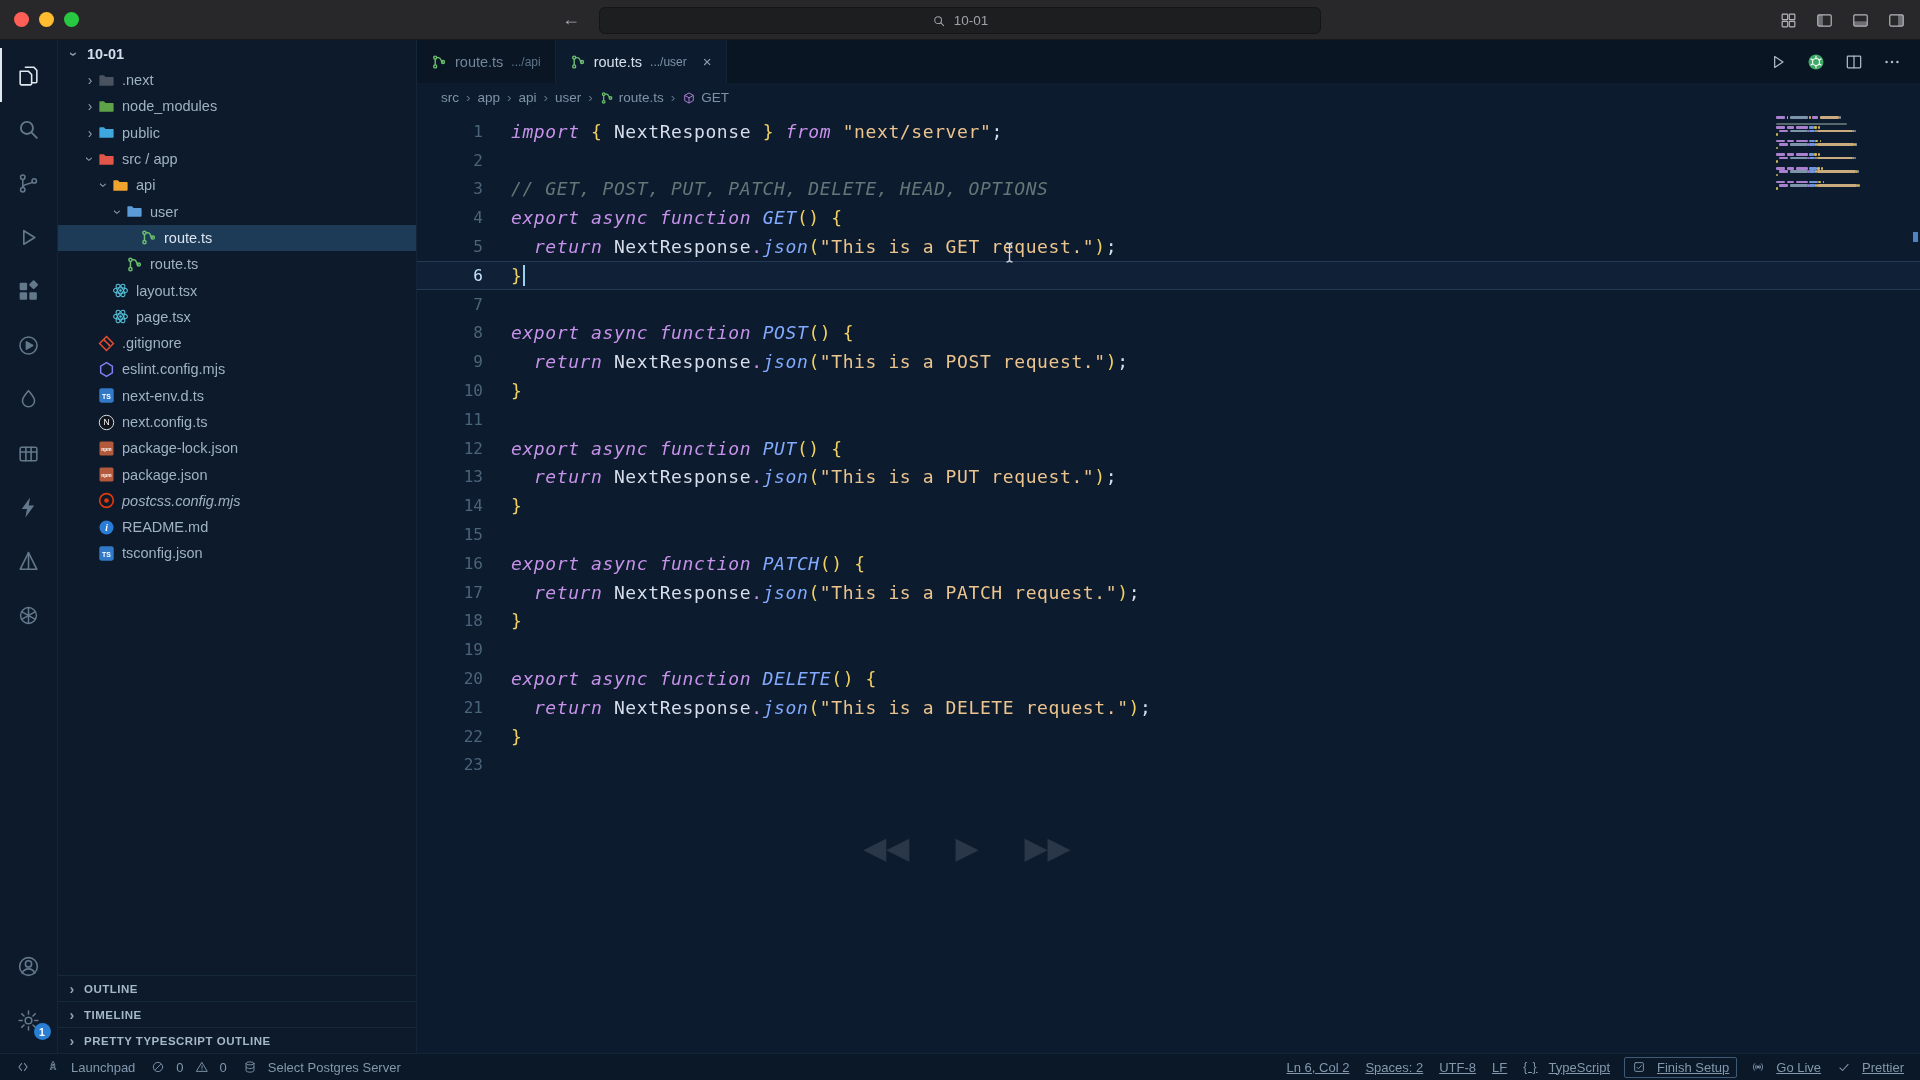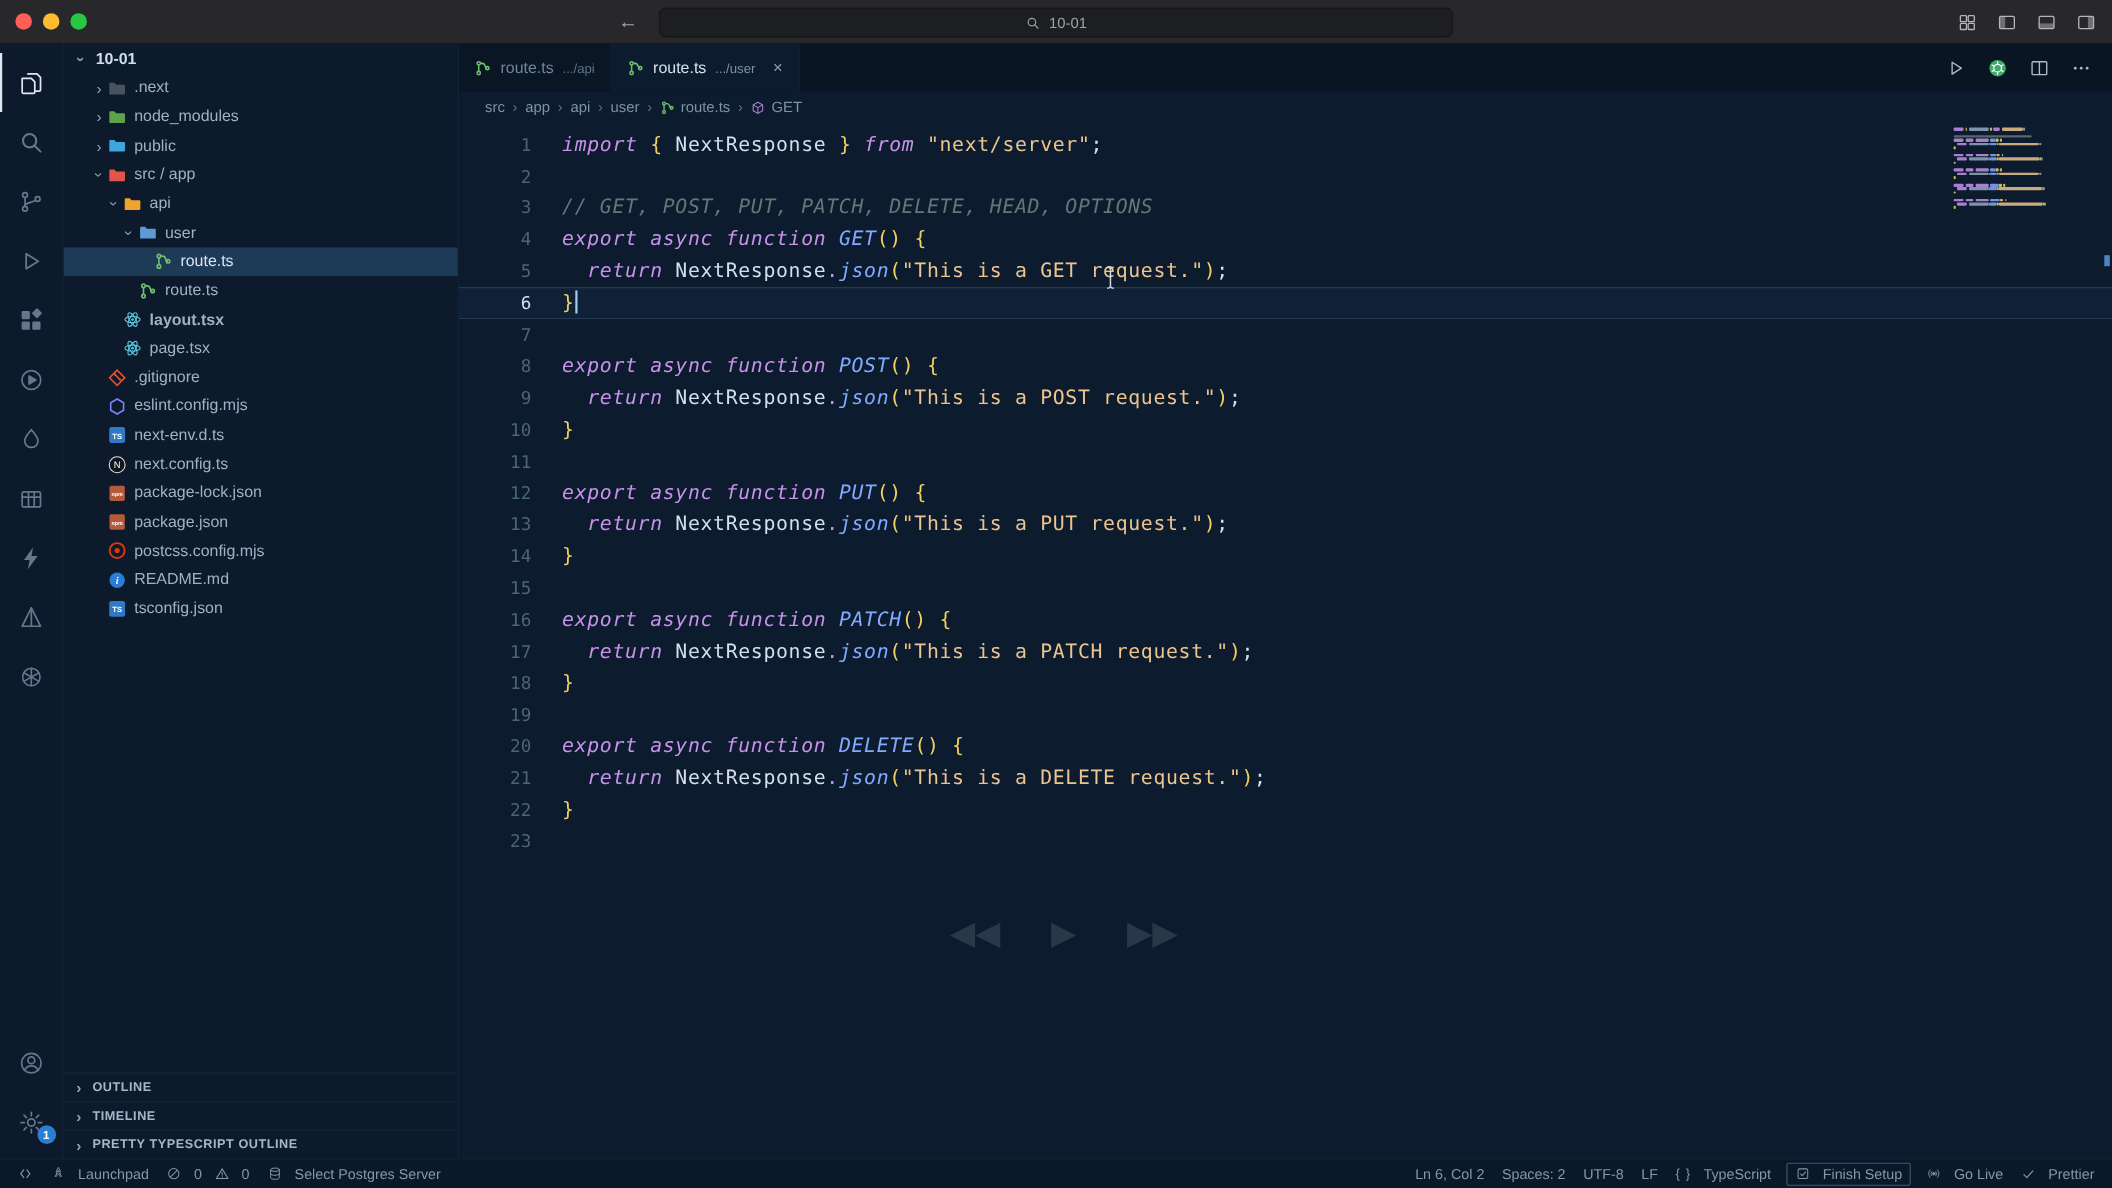--- a/index.html
+++ b/index.html
@@ -86,21 +86,21 @@
 
   .media-overlay { position:absolute; left:380px; top:718px; width:340px; display:flex; justify-content:center; gap:46px;
     color:#e8eef5; opacity:.13; font-size:30px; pointer-events:none; }
   .mouse-cursor { position:absolute; left:586px; top:128px; width:13px; height:25px; opacity:.95; pointer-events:none; }
   .mouse-cursor svg { width:100%; height:100%; }
 
   
   .statusbar { height:27px; background:#0a1828; border-top:1px solid #15263a; display:flex; align-items:center;
     color:#8298ac; font-size:13px; padding:0 8px; }
   .sb-group { display:flex; align-items:center; height:100%; }
-  .sb-right { margin-left:auto; }
+  .sb-right { margin-left:auto;text-decoration:underline; }
   .sb-item { display:flex; align-items:center; gap:11px; padding:0 8px; height:100%; cursor:pointer; white-space:nowrap; }
   .sb-item .icon { width:14px; height:14px; display:inline-flex; }
   .sb-item.boxed { border:1px solid #3d5a78; height:21px; align-self:center; border-radius:2px; margin:0 6px; padding:0 7px; }
   .sb-braces { font-size:12px; letter-spacing:1px; }
 </style>
 </head>
 <body>
 
 <div class="titlebar">
   <div class="traffic" id="traffic">
@@ -342,21 +342,21 @@
           <span class="ficon">
             <svg viewBox="0 0 16 16" fill="none" stroke="#6cc06e" stroke-width="1.4">
               <circle cx="4.2" cy="3.6" r="1.5"></circle>
               <circle cx="4.2" cy="12.4" r="1.5"></circle>
               <circle cx="12" cy="8" r="1.5"></circle>
               <path d="M4.2 5.1v5.8M5.7 3.6h1.8c3.4 0 1.4 4.4 4.6 4.4"></path>
             </svg>
           </span>
           <span>route.ts</span>
         </div>
-        <div class="tree-row" style="padding-left: 38px; font-weight: bold;">
+        <div class="tree-row" style="padding-left: 38px;">
           <span class="chev"></span>
           <span class="ficon">
             <svg viewBox="0 0 16 16" fill="none" stroke="#58c4dc" stroke-width="1">
               <ellipse cx="8" cy="8" rx="6.5" ry="2.6"></ellipse>
               <ellipse cx="8" cy="8" rx="6.5" ry="2.6" transform="rotate(60 8 8)"></ellipse>
               <ellipse cx="8" cy="8" rx="6.5" ry="2.6" transform="rotate(120 8 8)"></ellipse>
               <circle cx="8" cy="8" r="1.2" fill="#58c4dc" stroke="none"></circle>
             </svg>
           </span>
           <span>layout.tsx</span>
@@ -427,21 +427,21 @@
         <div class="tree-row" style="padding-left: 24px;">
           <span class="chev"></span>
           <span class="ficon">
             <svg viewBox="0 0 16 16">
               <rect x="1.4" y="1.4" width="13.2" height="13.2" rx="1.5" fill="#b3593c"></rect>
               <text x="8" y="10.4" font-size="4.6" font-weight="bold" fill="#fff" text-anchor="middle" font-family="sans-serif">npm</text>
             </svg>
           </span>
           <span>package.json</span>
         </div>
-        <div class="tree-row" style="padding-left: 24px;">
+        <div class="tree-row" style="padding-left: 24px; font-style: italic;">
           <span class="chev"></span>
           <span class="ficon">
             <svg viewBox="0 0 16 16">
               <circle cx="8" cy="8" r="6.4" fill="none" stroke="#dd3a0a" stroke-width="1.6"></circle>
               <circle cx="8" cy="8" r="2.2" fill="#dd3a0a"></circle>
             </svg>
           </span>
           <span>postcss.config.mjs</span>
         </div>
         <div class="tree-row" style="padding-left: 24px;">

